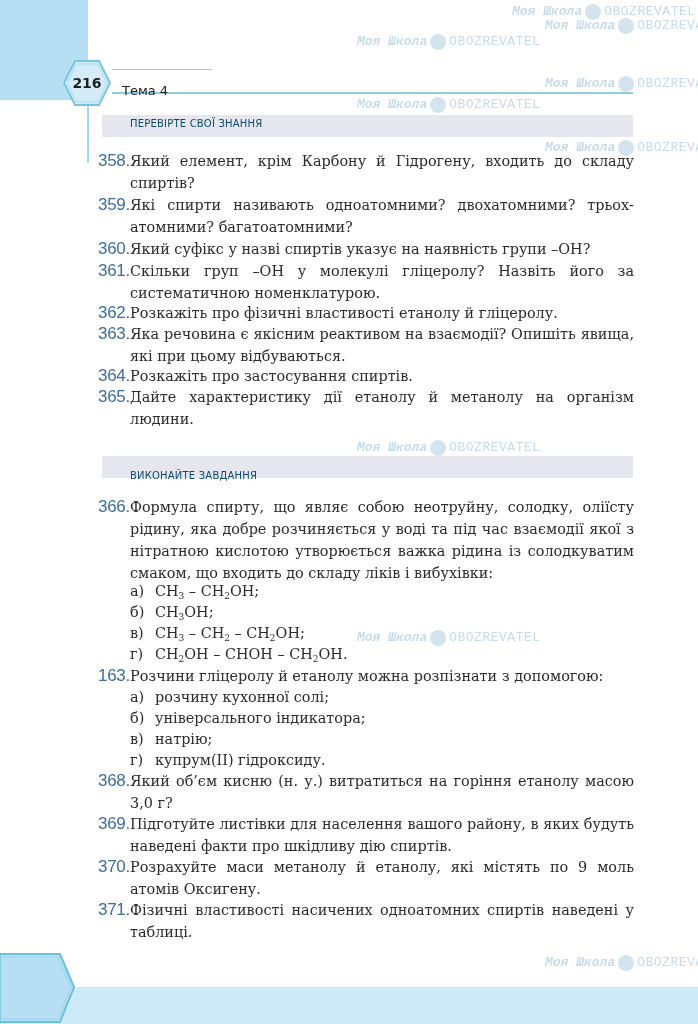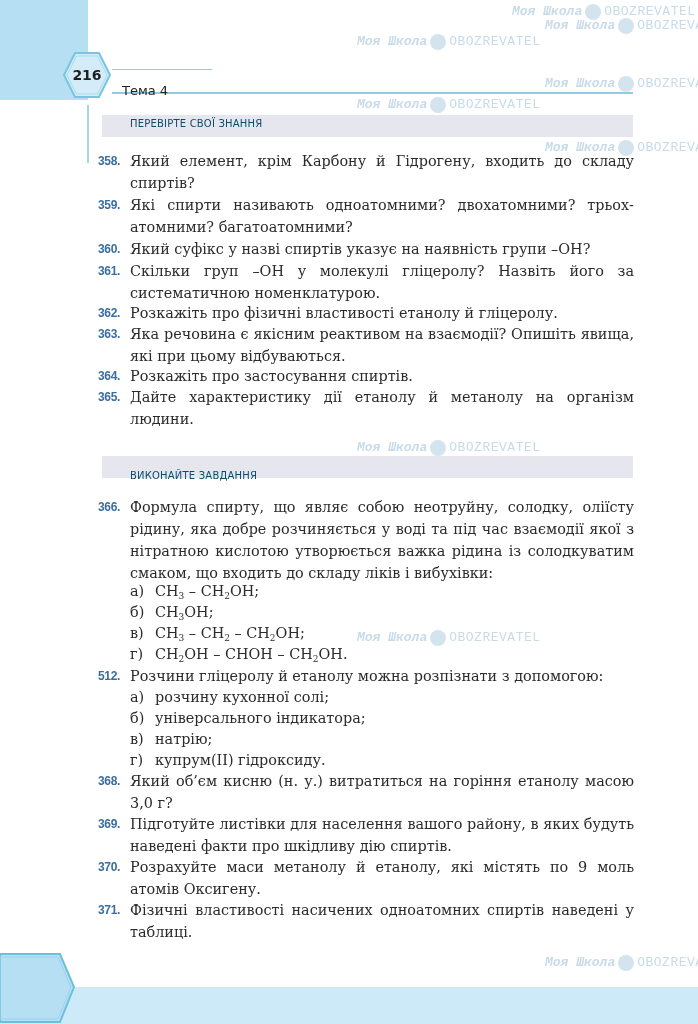--- a/index.html
+++ b/index.html
@@ -7,21 +7,21 @@
     width:698px; height:1024px; position:relative; overflow:hidden;
     background:#ffffff;
     font-family:"DejaVu Serif", serif;
     color:#2b2b2b;
   }
   .top-left-block {
     position:absolute; left:0; top:0; width:88px; height:100px;
     background:#b6dff4;
   }
   .hex {
-    position:absolute; left:63px; top:52px; width:48px; height:54px;
+    position:absolute; left:63px; top:60px; width:48px; height:54px;
   }
   .hex svg { position:absolute; left:0; top:0; }
   .hex .num {
     position:absolute; left:0; top:0; width:48px; height:46px;
     display:flex; align-items:center; justify-content:center;
     font-family:"DejaVu Sans", sans-serif; font-weight:bold; font-size:14px; color:#1e1e1e;
   }
   .header-line {
     position:absolute; left:112px; top:92px; width:521px; height:2px;
     background:#8fcde4;
@@ -46,21 +46,21 @@
     position:absolute; left:130px;
     font-family:"DejaVu Sans", sans-serif; font-weight:normal; font-size:10px; color:#0c4a6e;
     letter-spacing:0.2px;
   }
   .q {
     position:absolute; left:98px; width:536px;
     font-size:14.4px; line-height:22px;
   }
   .q .n {
     position:absolute; left:0; top:0;
-    font-family:"Liberation Sans", sans-serif; font-weight:bold; font-size:12px; color:#3b6ea0;
+    font-family:"Liberation Sans", sans-serif; font-weight:normal; font-size:17px; color:#3b6ea0;
     letter-spacing:-0.3px;
   }
   .q .t { display:block; padding-left:32px; text-align:justify; }
   .opt {
     position:absolute; left:130px;
     font-size:14.4px; line-height:22px;
   }
   .opt .l { display:inline-block; width:25px; }
   sub { font-size:9px; vertical-align:-3px; }
   .bottom-band {
@@ -148,21 +148,21 @@
 <div class="q" style="top:496px">
   <span class="n">366.</span>
   <span class="t">Формула спирту, що являє собою неотруйну, солодку, оліїсту рідину, яка добре розчиняється у воді та під час взаємодії якої з нітратною кислотою утворюється важка рідина із солодкуватим смаком, що входить до складу ліків і вибухівки:</span>
 </div>
 <div class="opt" style="top:580px"><span class="l">а)</span>CH<sub>3</sub> – CH<sub>2</sub>OH;</div>
 <div class="opt" style="top:601px"><span class="l">б)</span>CH<sub>3</sub>OH;</div>
 <div class="opt" style="top:622px"><span class="l">в)</span>CH<sub>3</sub> – CH<sub>2</sub> – CH<sub>2</sub>OH;</div>
 <div class="opt" style="top:643px"><span class="l">г)</span>CH<sub>2</sub>OH – CHOH – CH<sub>2</sub>OH.</div>
 
 <div class="q" style="top:665px">
-  <span class="n">512.</span>
+  <span class="n">163.</span>
   <span class="t">Розчини гліцеролу й етанолу можна розпізнати з допомогою:</span>
 </div>
 <div class="opt" style="top:686px"><span class="l">а)</span><span>розчину кухонної солі;</span></div>
 <div class="opt" style="top:707px"><span class="l">б)</span><span>універсального індикатора;</span></div>
 <div class="opt" style="top:728px"><span class="l">в)</span><span>натрію;</span></div>
 <div class="opt" style="top:749px"><span class="l">г)</span><span>купрум(II) гідроксиду.</span></div>
 
 <div class="q" style="top:770px">
   <span class="n">368.</span>
   <span class="t">Який об’єм кисню (н. у.) витратиться на горіння етанолу масою 3,0 г?</span>

